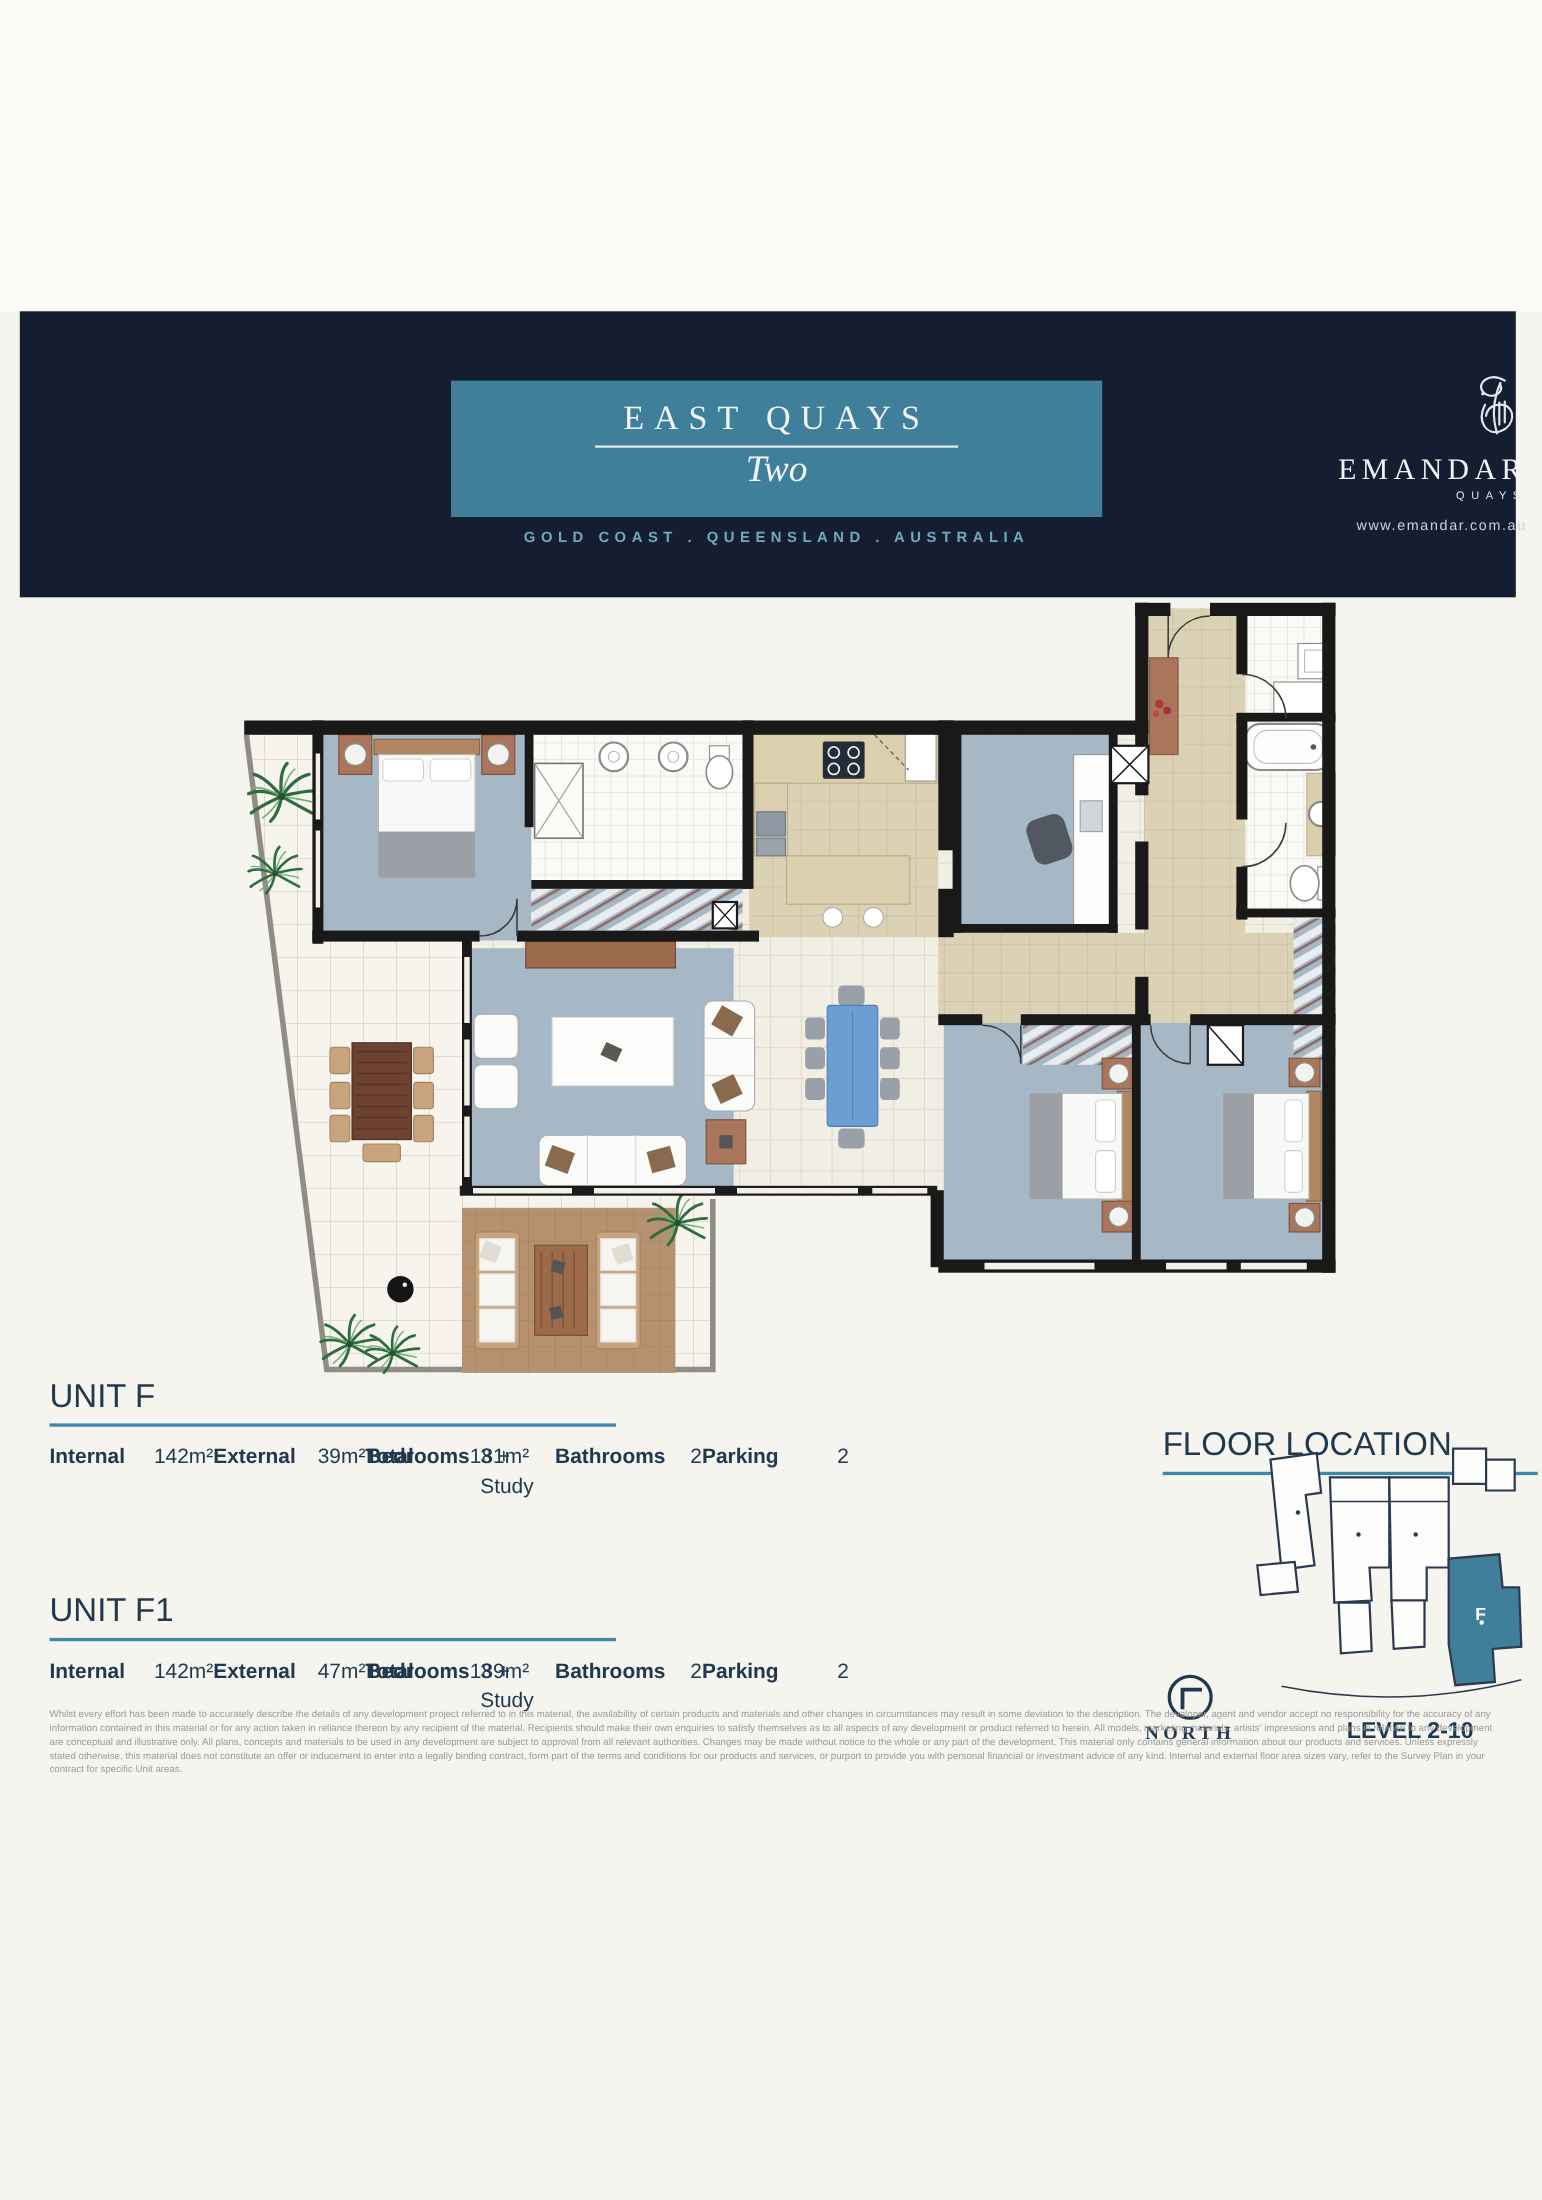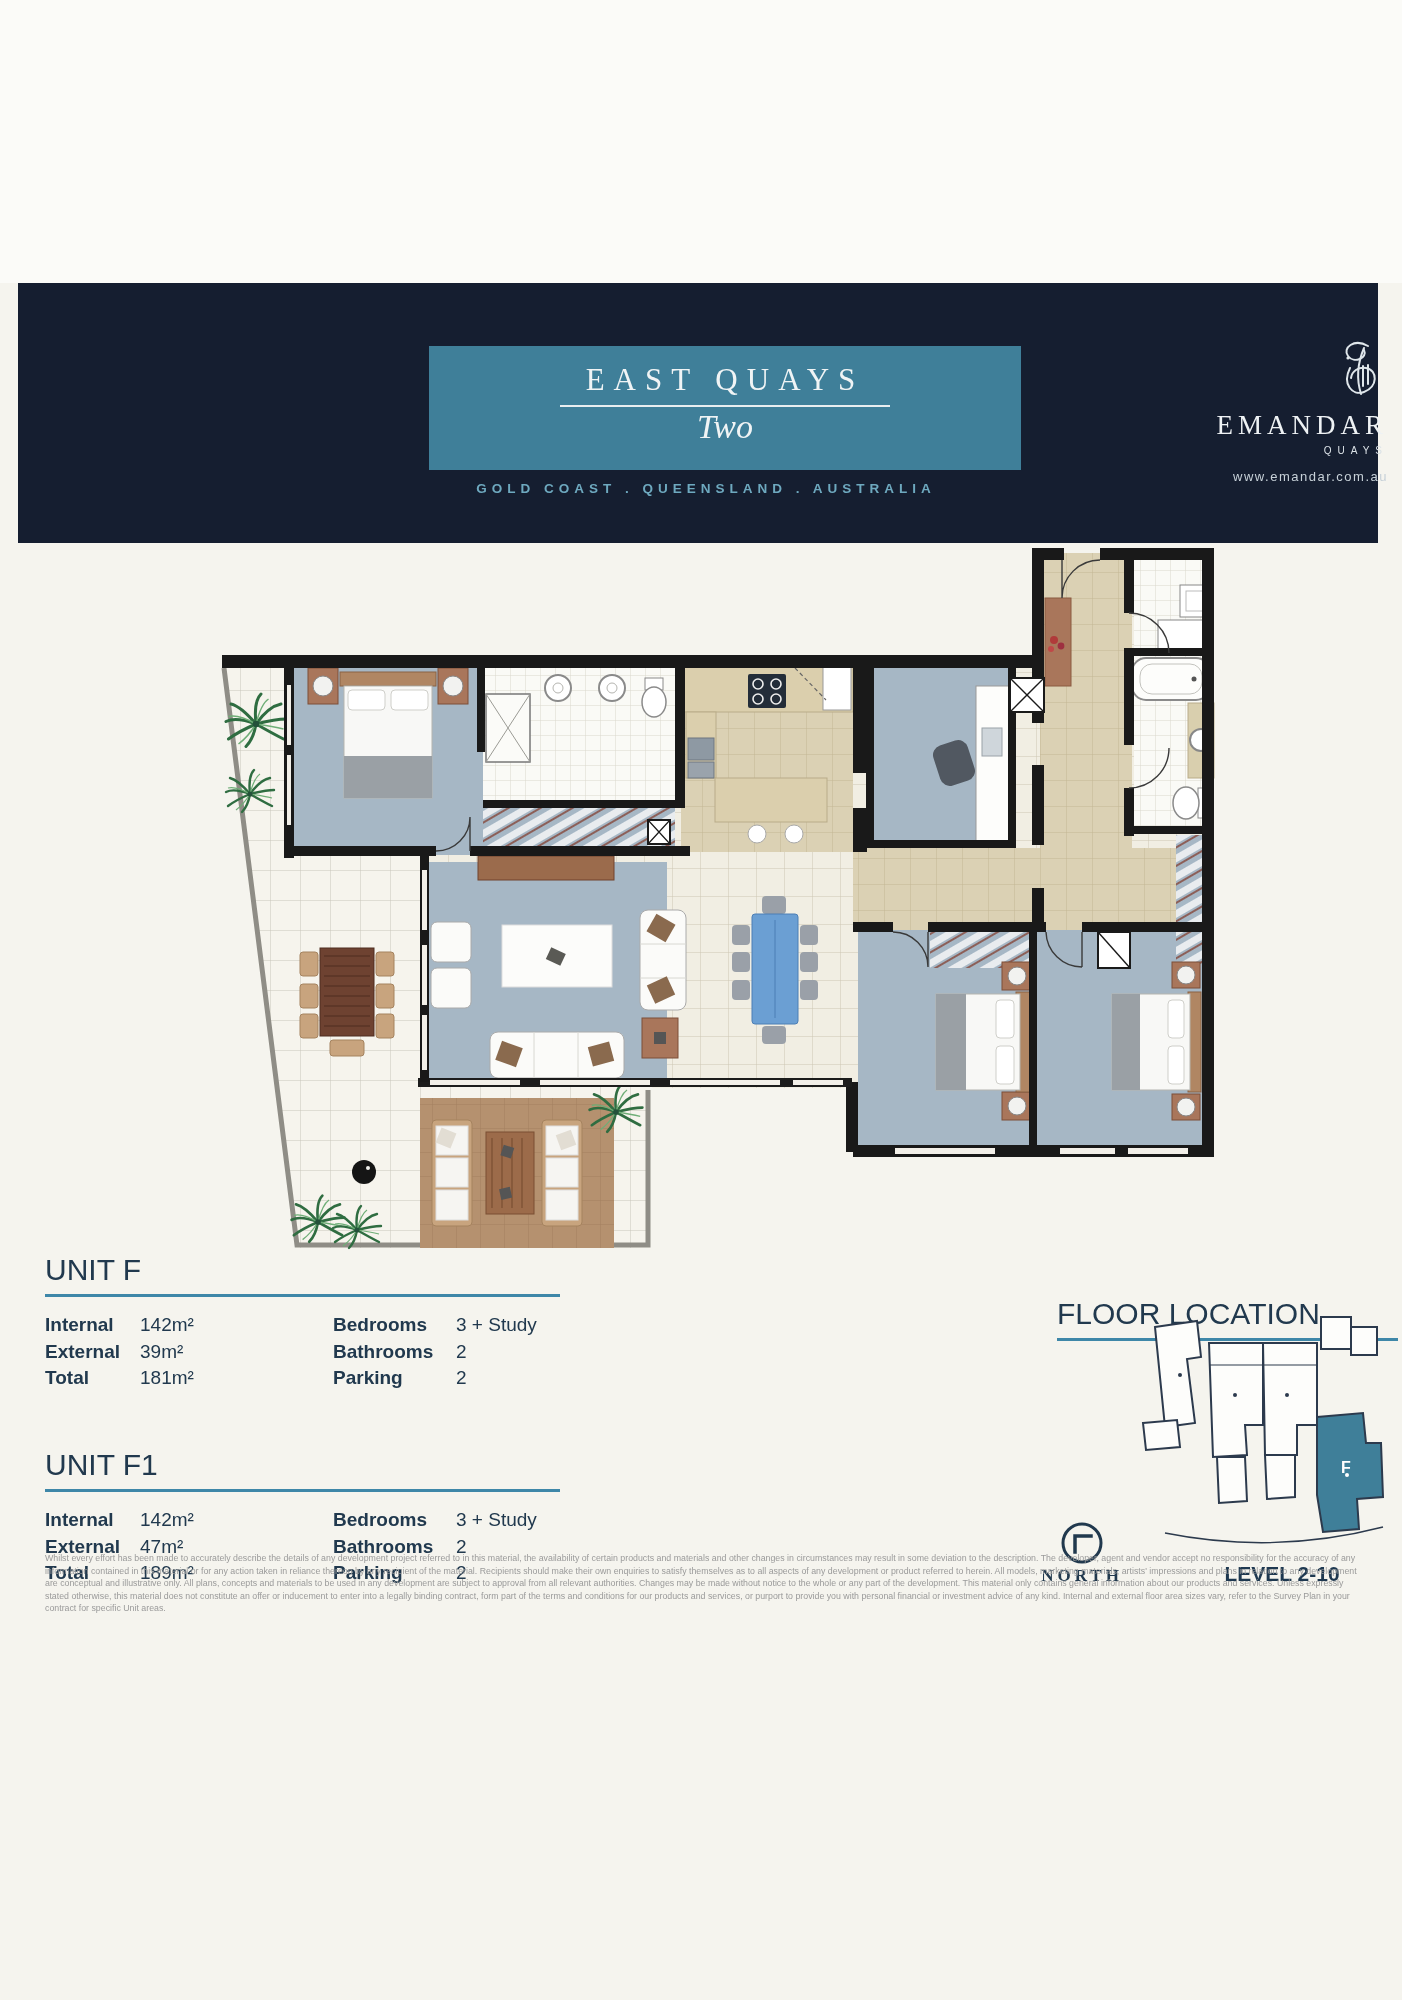--- a/index.html
+++ b/index.html
@@ -5,41 +5,41 @@
   html,body{margin:0;padding:0;}
   body{
     width:1402px;height:2000px;position:relative;overflow:hidden;
     background:#f5f4ee;
     font-family:"Liberation Sans", sans-serif;
     color:#21394e;
   }
   .top-strip{position:absolute;left:0;top:0;width:1402px;height:283px;background:#fbfbf8;}
   
   .banner{position:absolute;left:18px;top:283px;width:1360px;height:260px;background:#151e30;}
-  .teal-box{position:absolute;left:392px;top:63px;width:592px;height:124px;background:#3f7f99;text-align:center;margin-left:19px;}
+  .teal-box{position:absolute;left:392px;top:63px;width:592px;height:124px;background:#3f7f99;text-align:center;}
   .banner-title{
     margin-top:16px;font-family:"Liberation Serif", serif;font-size:31px;color:#f0f4f5;
     letter-spacing:9px;font-weight:400;
   }
   .banner-underline{width:330px;height:2px;background:#e9eef0;margin:7px auto 2px auto;}
   .banner-sub{font-family:"Liberation Serif", serif;font-style:italic;font-size:34px;color:#f0f4f5;line-height:36px;}
   .location-line{
     position:absolute;left:392px;top:198px;width:592px;text-align:center;
     color:#6ea9bf;font-size:13.5px;letter-spacing:5px;font-weight:bold;
   }
   .logo-block{position:absolute;left:1180px;top:55px;width:190px;text-align:right;color:#eef2f4;}
   .logo-name{font-family:"Liberation Serif", serif;font-size:27px;letter-spacing:5px;margin-top:6px;}
   .logo-group{font-size:10px;letter-spacing:6px;color:#dbe2e7;margin-top:4px;}
   .logo-site{font-size:13px;letter-spacing:1.5px;color:#c7d1d8;margin-top:13px;}
   
   .unit-block{position:absolute;left:45px;width:515px;}
   .unit-heading{font-size:30px;font-weight:400;color:#21394e;line-height:34px;}
   .teal-rule{height:3px;background:#3e87a8;margin-top:7px;}
   .specs{display:flex;margin-top:15px;}
-  .spec-col{display:flex;flex-direction:column;}
+  .spec-col{display:flex;flex-direction:row;}
   .spec-col.left{width:288px;}
   .spec-col.right{flex:1;}
   .spec-row{display:flex;font-size:19px;line-height:26.5px;}
   .spec-label{font-weight:bold;width:95px;}
   .spec-col.right .spec-label{width:123px;}
   
   .floor-loc{position:absolute;left:1057px;top:1253px;width:341px;margin-top:44px;}
   .mini-plan{position:absolute;left:1125px;top:1305px;}
   .north{position:absolute;left:1059px;top:1520px;width:46px;height:46px;}
   .north-label{

